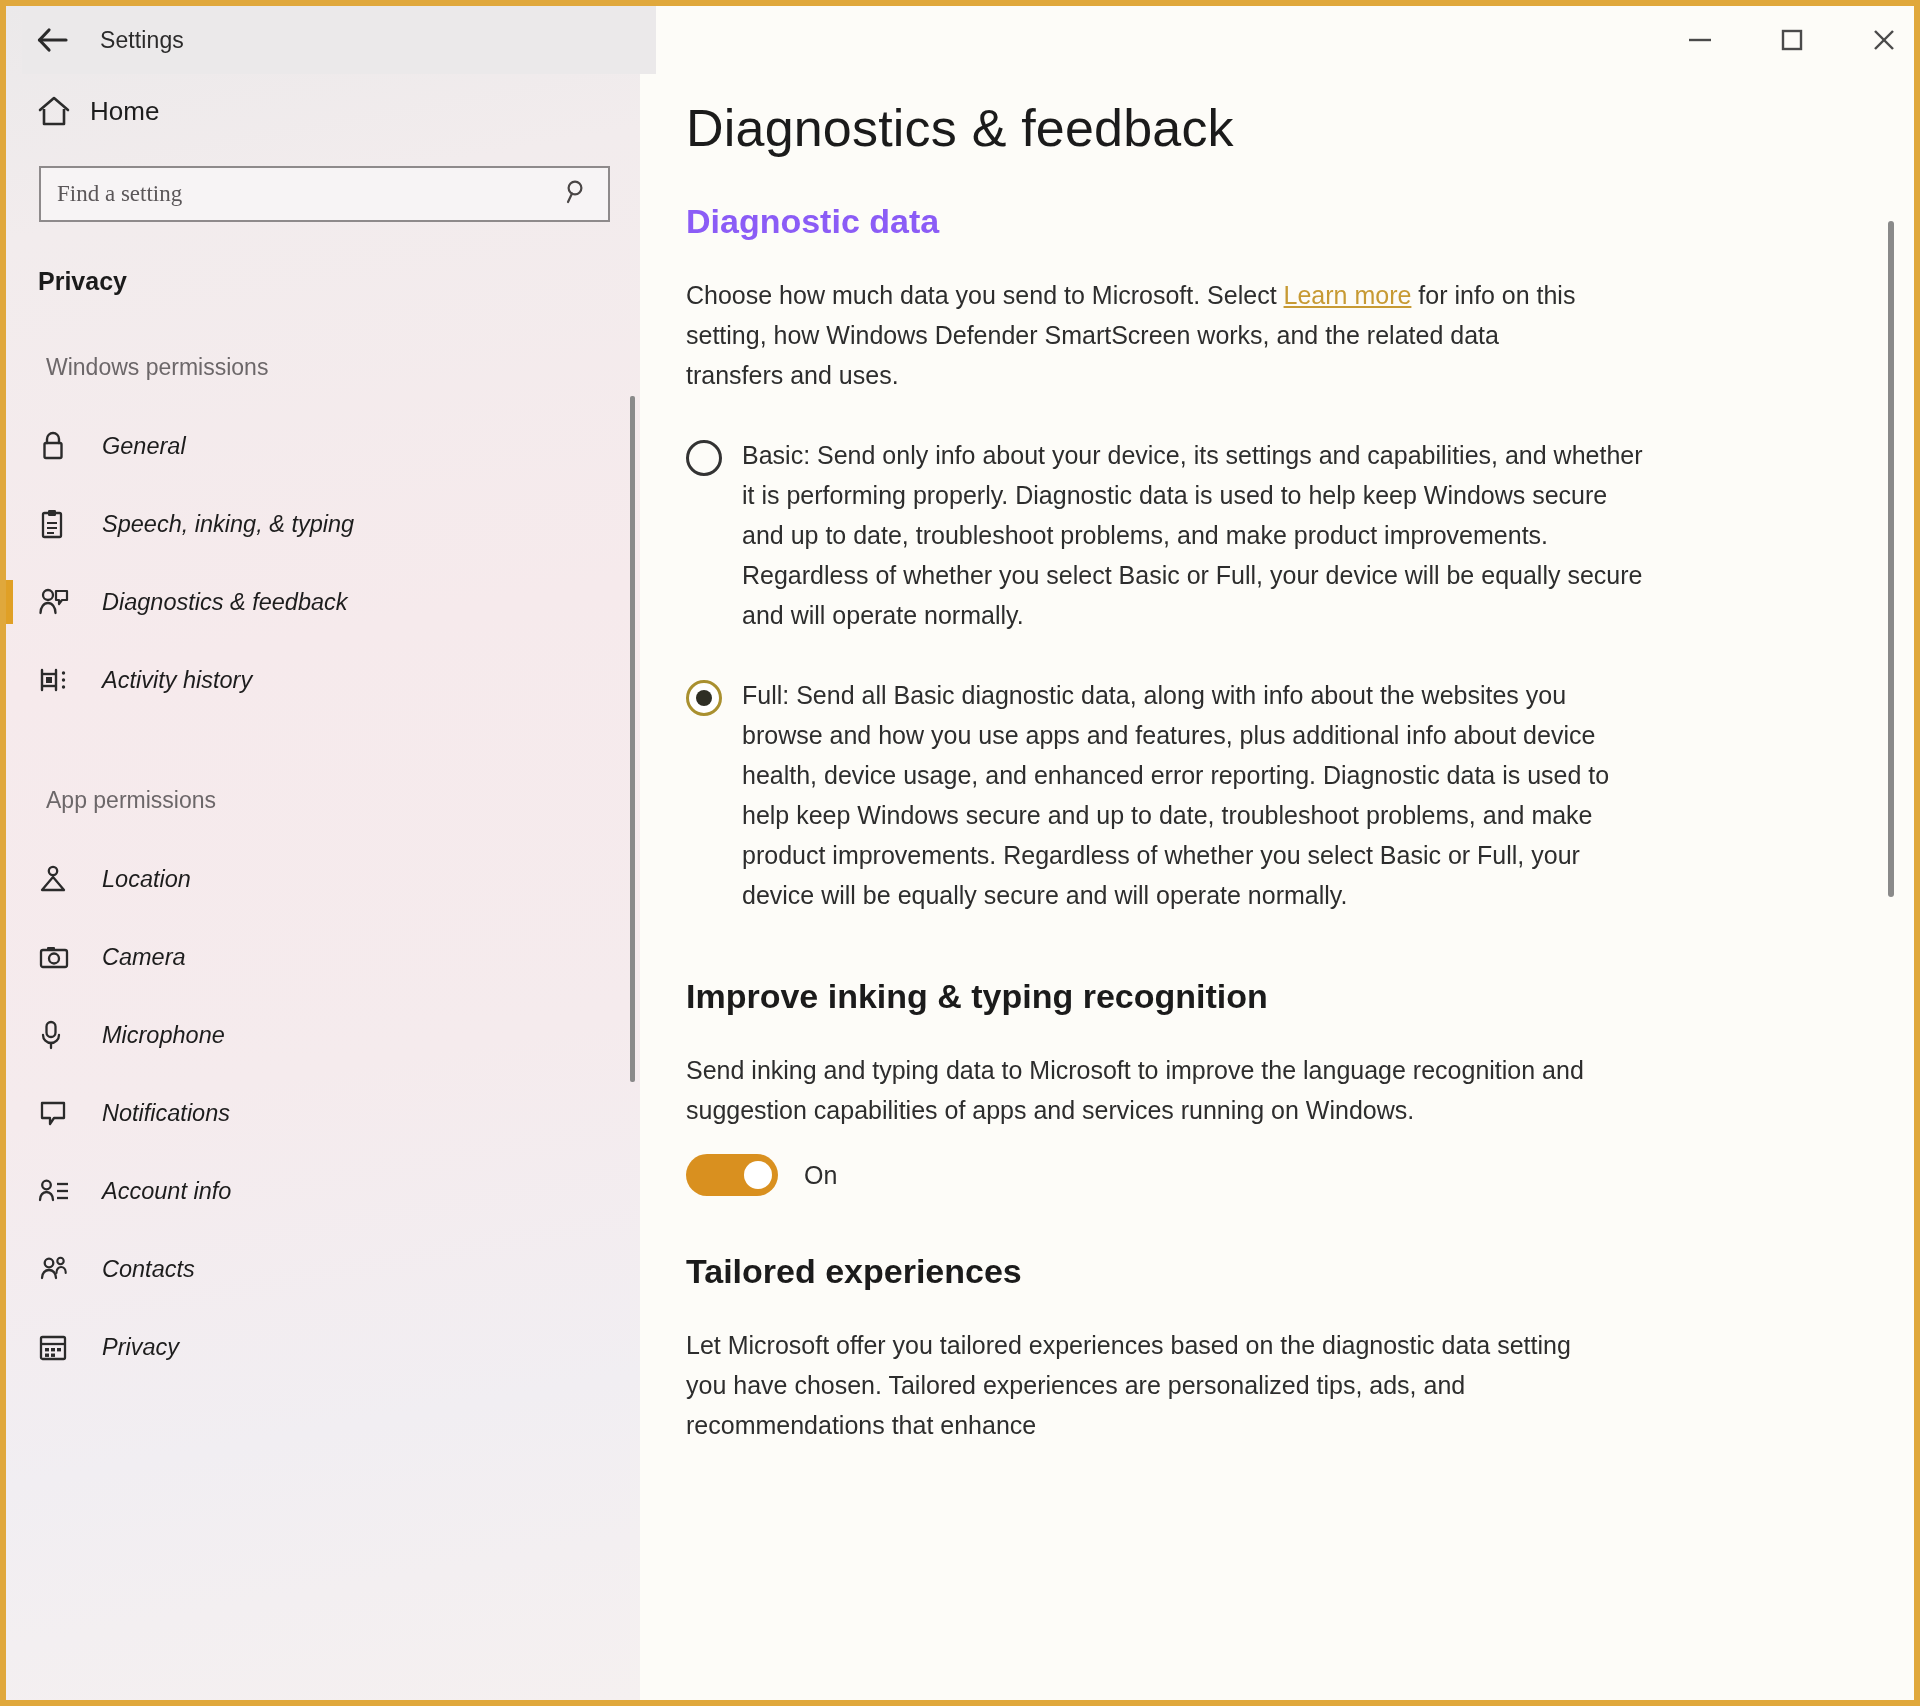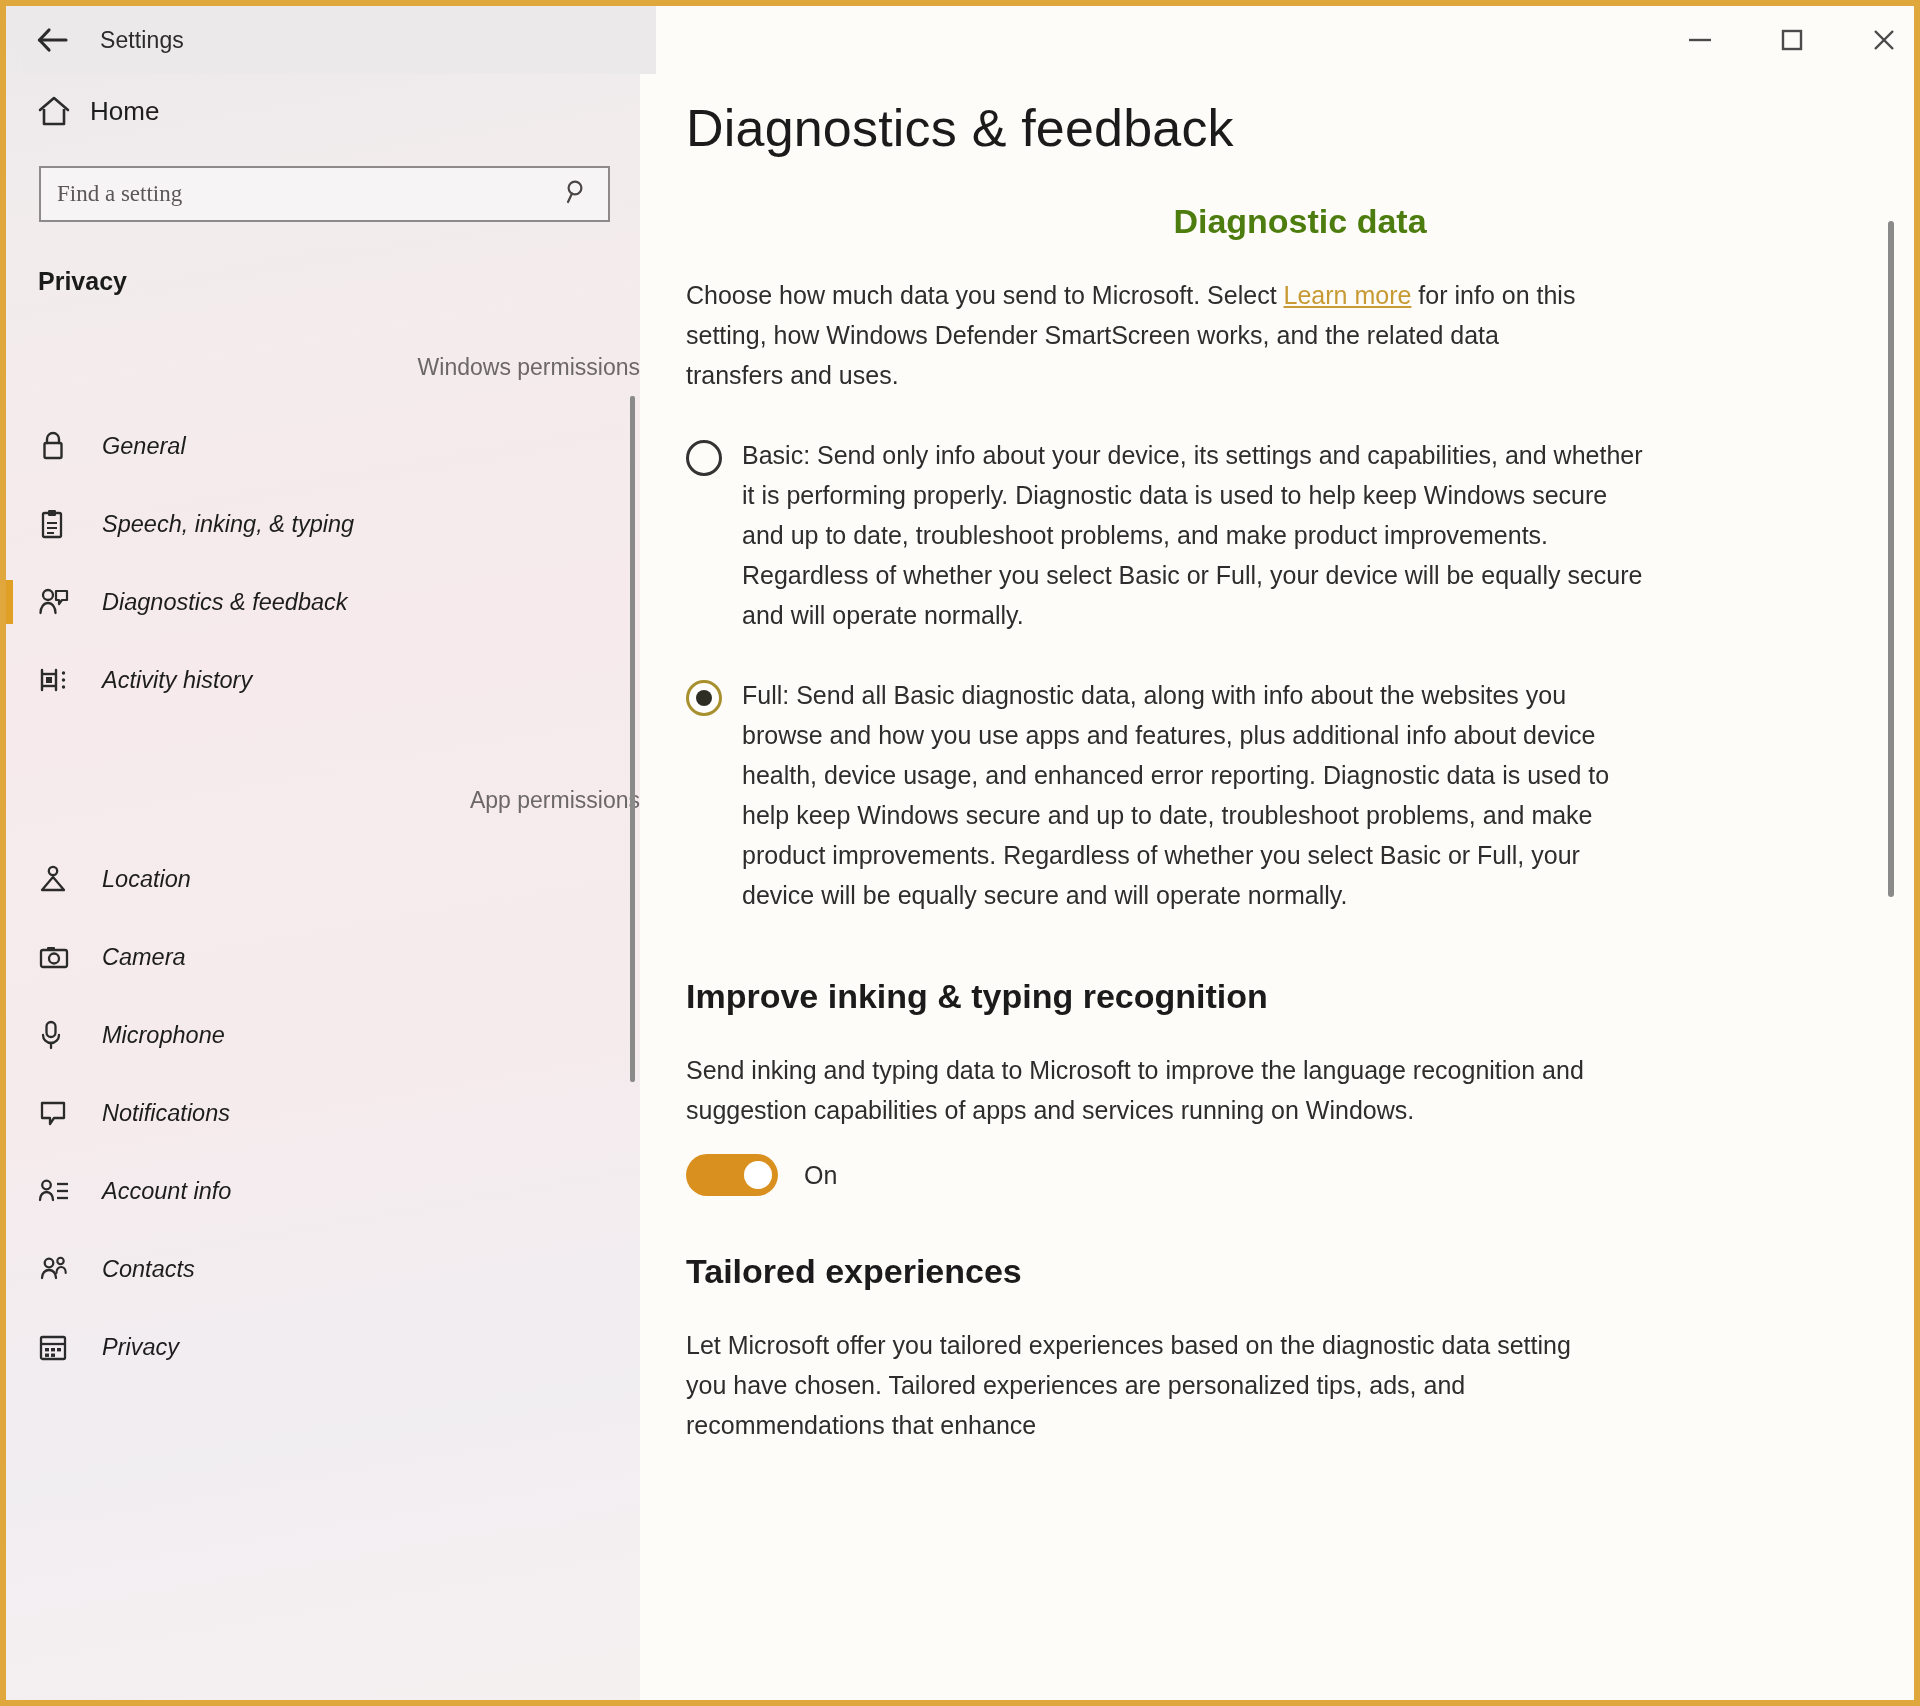--- a/index.html
+++ b/index.html
@@ -126,21 +126,20 @@
     font-size: 25px;
     font-weight: bold;
     color: #1b1b1b;
     padding: 45px 0 0 32px;
   }
 
   .group-head {
     font-size: 23px;
     color: #6c6769;
     padding: 58px 0 0 40px;
-    text-align: right;
   }
 
   .nav-list { margin-top: 26px; }
 
   .nav-item {
     position: relative;
     display: flex;
     align-items: center;
     height: 78px;
     padding-left: 32px;
@@ -196,23 +195,22 @@
 
   .page-title {
     font-size: 52px;
     font-weight: normal;
     color: #1b1b1b;
     letter-spacing: .2px;
     padding-top: 24px;
   }
   .sec-title {
     font-size: 34px;
-    color: #4d7c0f;
+    color: #8b5cf6;
     padding-top: 44px;
-    text-align: center;
   }
   .body-text {
     font-size: 25px;
     line-height: 40px;
     color: #2d2d2d;
     max-width: 900px;
     padding-top: 34px;
   }
   .link {
     color: #c79a33;

